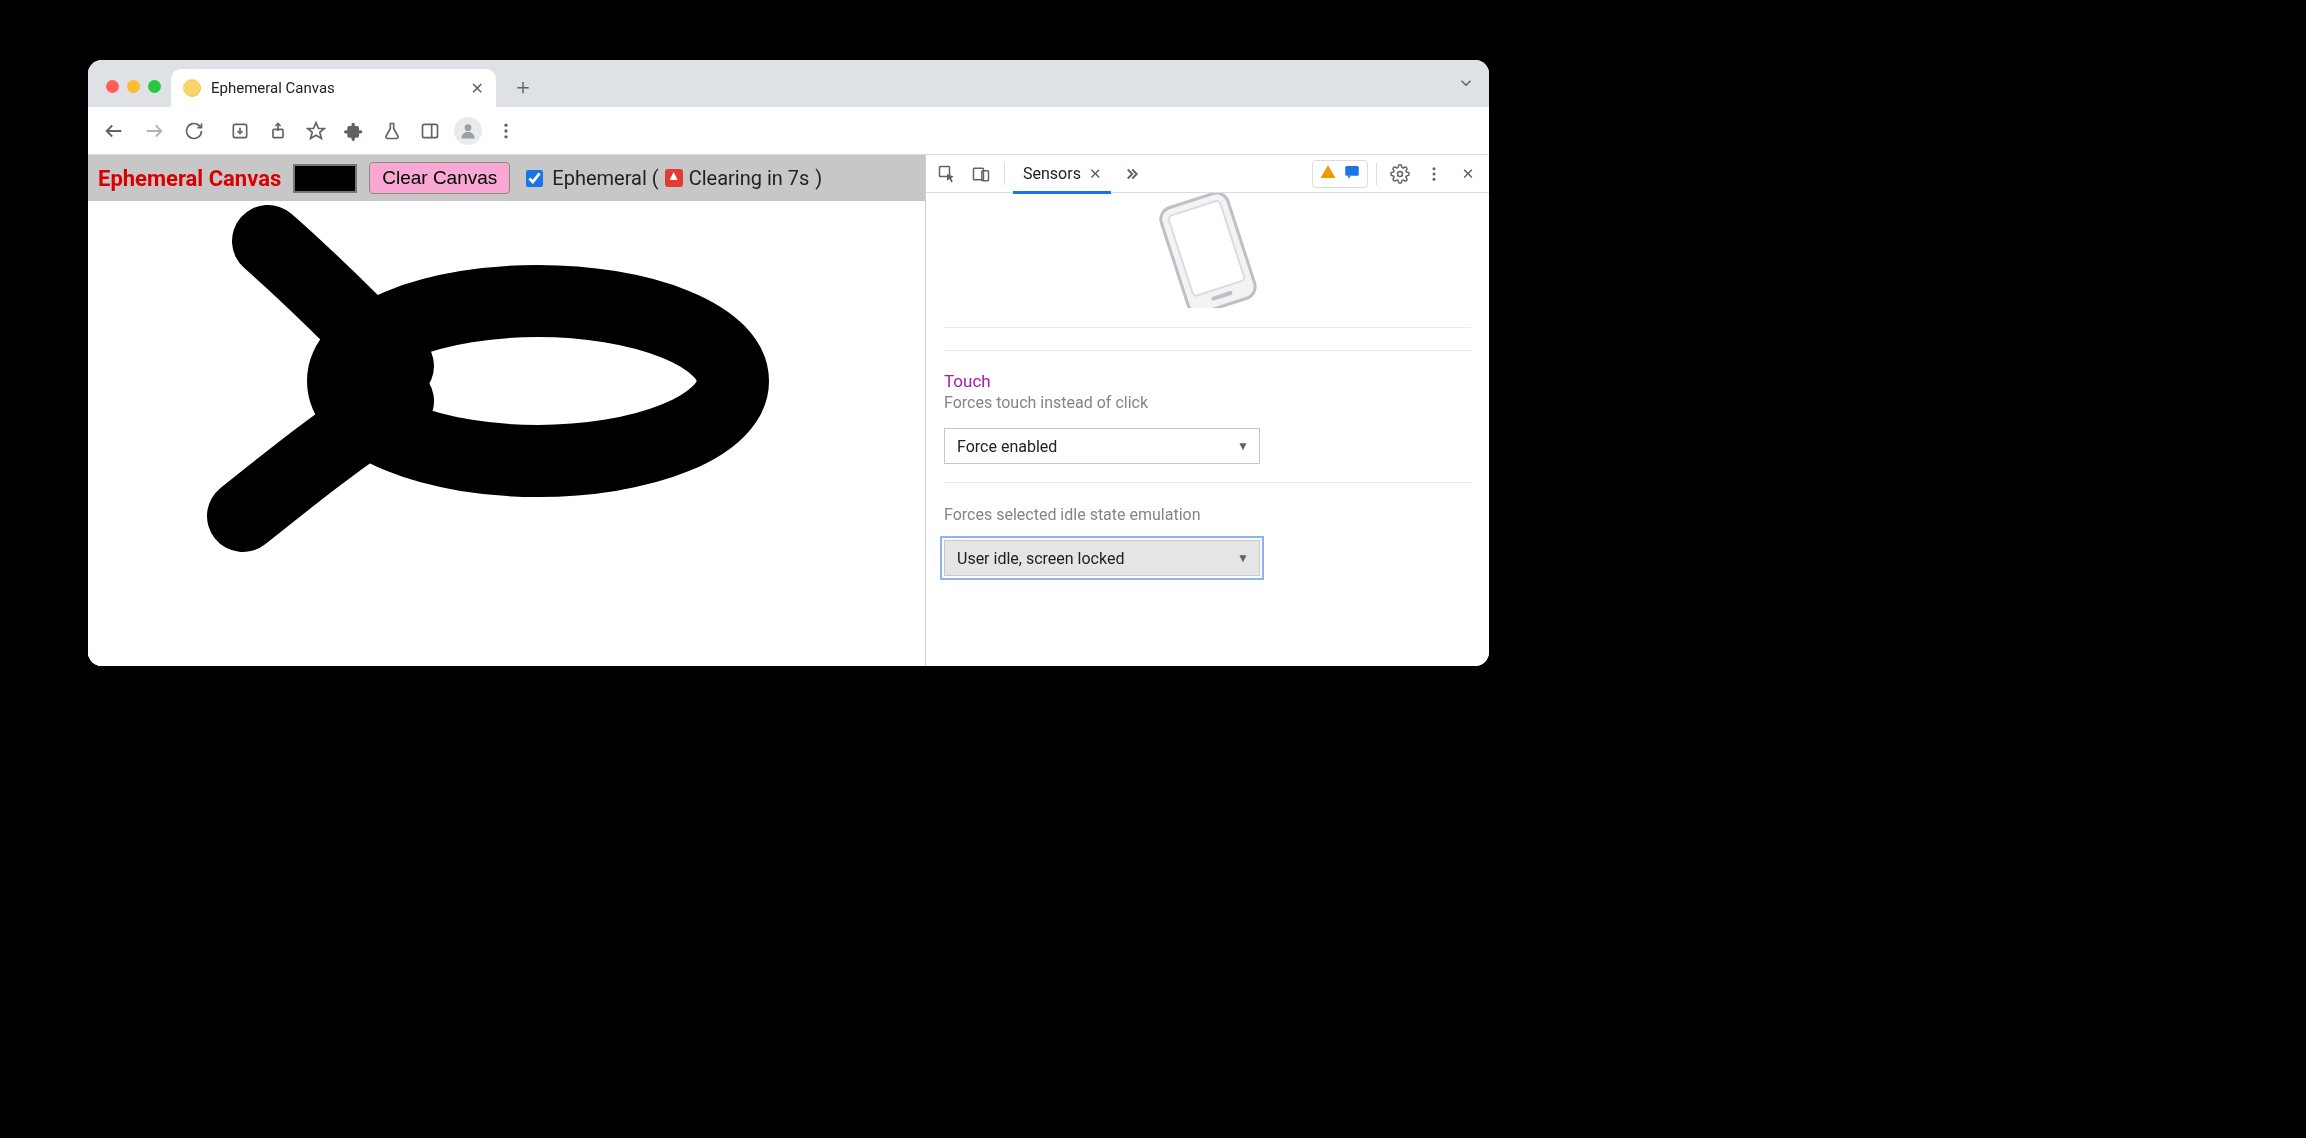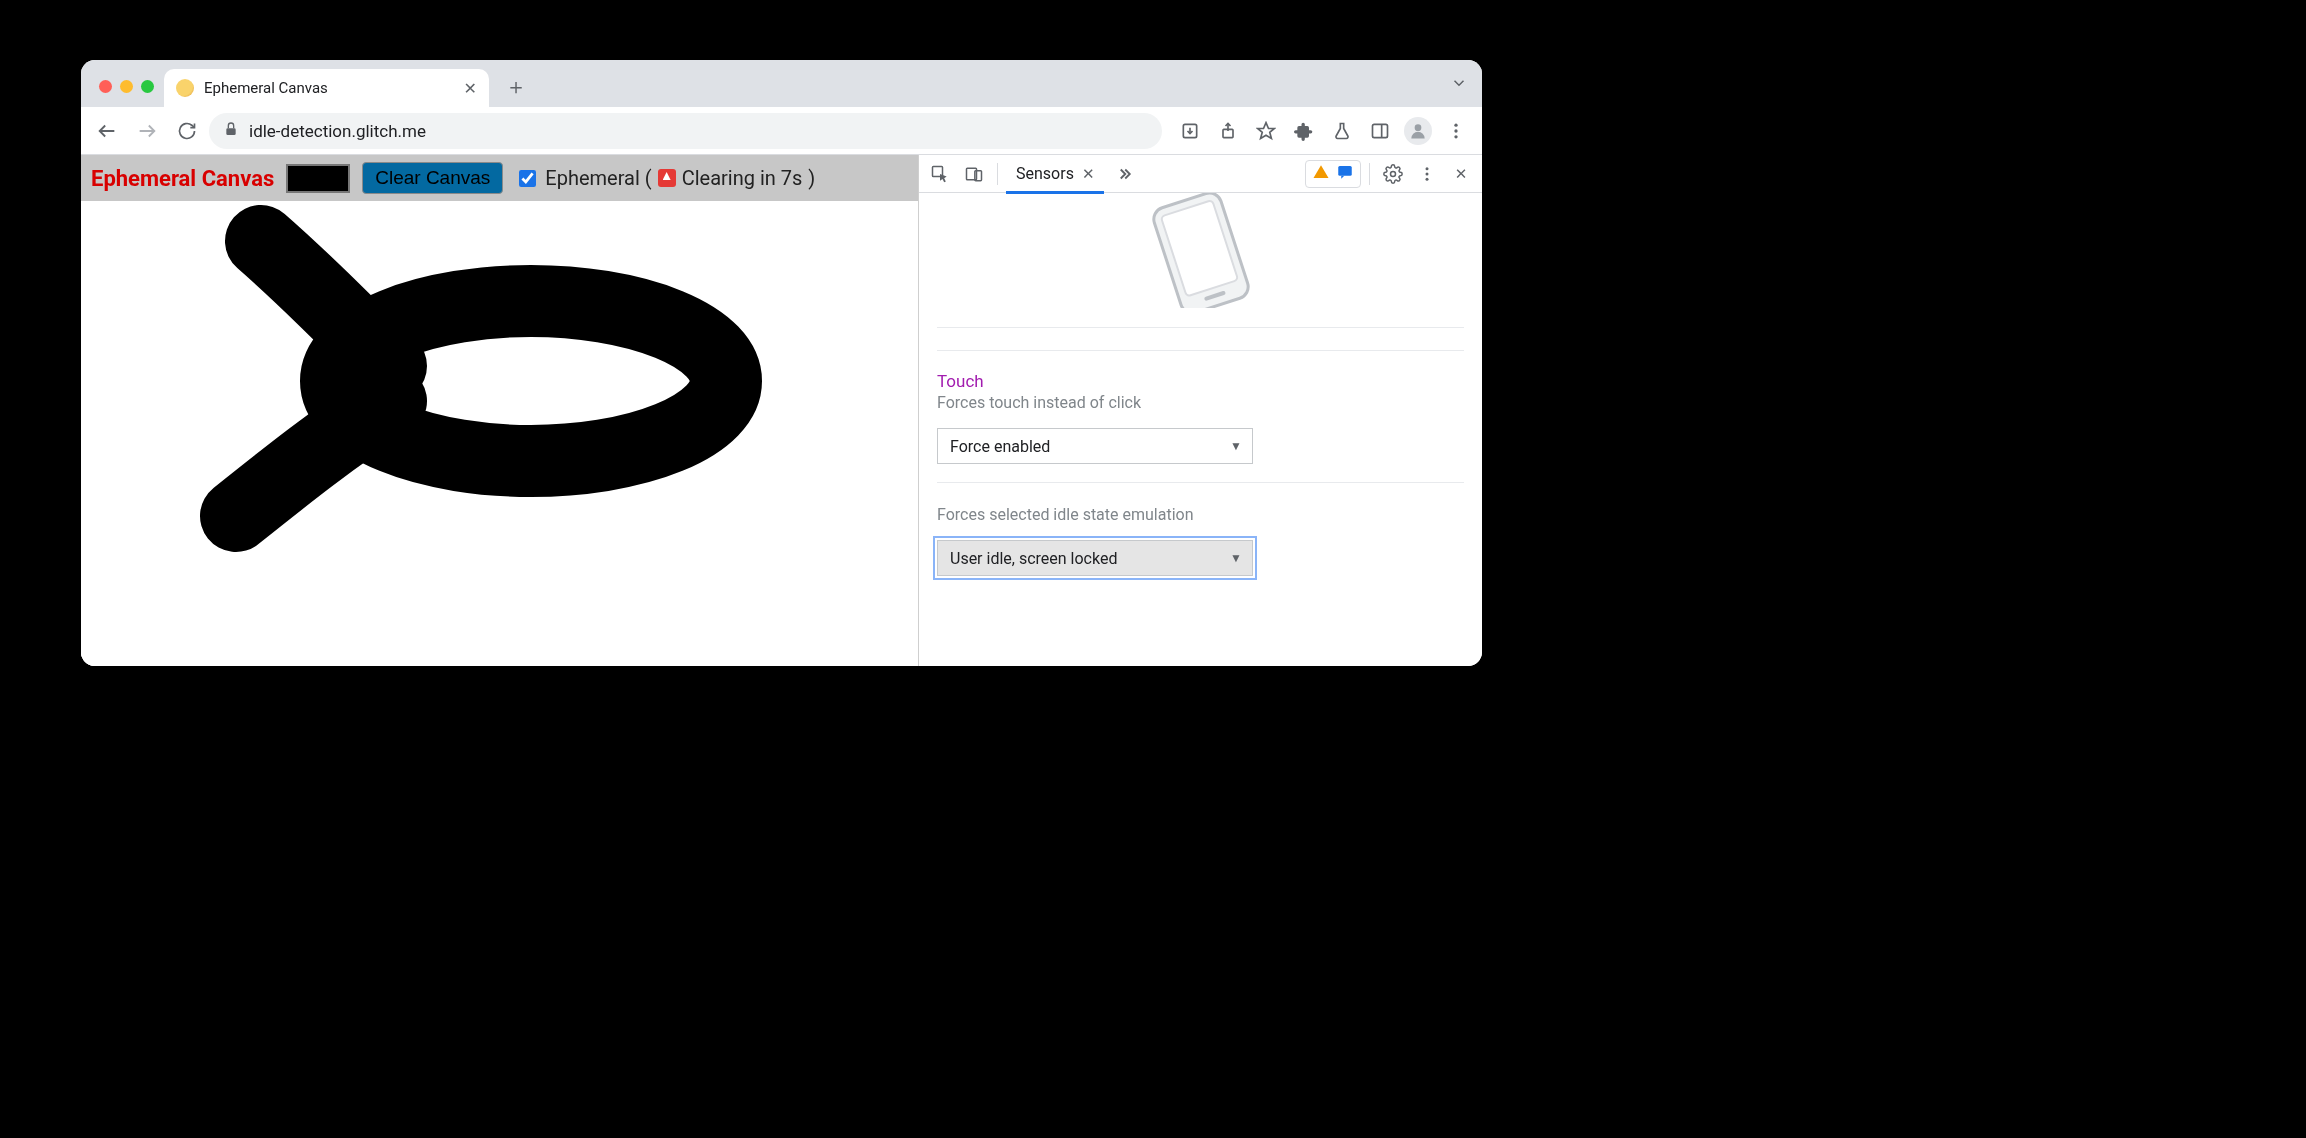--- a/index.html
+++ b/index.html
@@ -6,21 +6,21 @@
   html, body { margin:0; padding:0; }
   body {
     font-family: -apple-system, BlinkMacSystemFont, "Segoe UI", Roboto, Helvetica, Arial, sans-serif;
     background:#000;
     width:2306px;
     height:1138px;
     overflow:hidden;
   }
   .letterbox {
     position:absolute;
-    left:0; right:0;
+    left:7px; right:0;
     top:0;
     height:1138px;
     background:#000;
   }
   .browser-window {
     position:absolute;
     left:81px; top:60px;
     width:1401px; height:606px;
     background:#fff;
     border-radius:14px;
@@ -145,21 +145,21 @@
     font-weight:700;
     font-size:22px;
   }
   .color-swatch {
     width:64px; height:29px;
     border:2px solid #777;
     background:#000;
     display:inline-block;
   }
   .clear-btn {
-    background:#0369a1;
+    background:#f9a8d4;
     border:1px solid #8a8a8a;
     border-radius:4px;
     padding:4px 12px;
     font-size:19px;
     cursor:pointer;
   }
   .ephemeral-label {
     display:flex; align-items:center; gap:6px;
     font-size:20px; color:#222;
   }
@@ -303,29 +303,20 @@
         <svg width="22" height="22" viewBox="0 0 24 24" fill="none" stroke="currentColor" stroke-width="2">
             <line x1="4" y1="12" x2="20" y2="12"></line>
             <polyline points="14 6 20 12 14 18"></polyline>
           </svg>
       </div>
       <div class="tb-btn">
         <svg width="20" height="20" viewBox="0 0 24 24" fill="none" stroke="currentColor" stroke-width="2">
             <path d="M21 12a9 9 0 1 1-3.2-6.9L21 8"></path>
             <polyline points="21 3 21 8 16 8"></polyline>
           </svg>
-      </div>
-      <div class="omnibox">
-        <span class="lock">
-          <svg width="16" height="16" viewBox="0 0 24 24" fill="currentColor">
-              <rect x="5" y="11" width="14" height="10" rx="2"></rect>
-              <path d="M8 11V7a4 4 0 0 1 8 0v4" fill="none" stroke="currentColor" stroke-width="2"></path>
-            </svg>
-        </span>
-        <span>idle-detection.glitch.me</span>
       </div>
       <div class="right-icons">
         <div class="tb-btn">
           <svg viewBox="0 0 24 24" fill="none" stroke="currentColor" stroke-width="2">
               <rect x="4" y="4" width="16" height="16" rx="2"></rect>
               <line x1="12" y1="8" x2="12" y2="14"></line>
               <polyline points="9 12 12 15 15 12"></polyline>
             </svg>
         </div>
         <div class="tb-btn">

